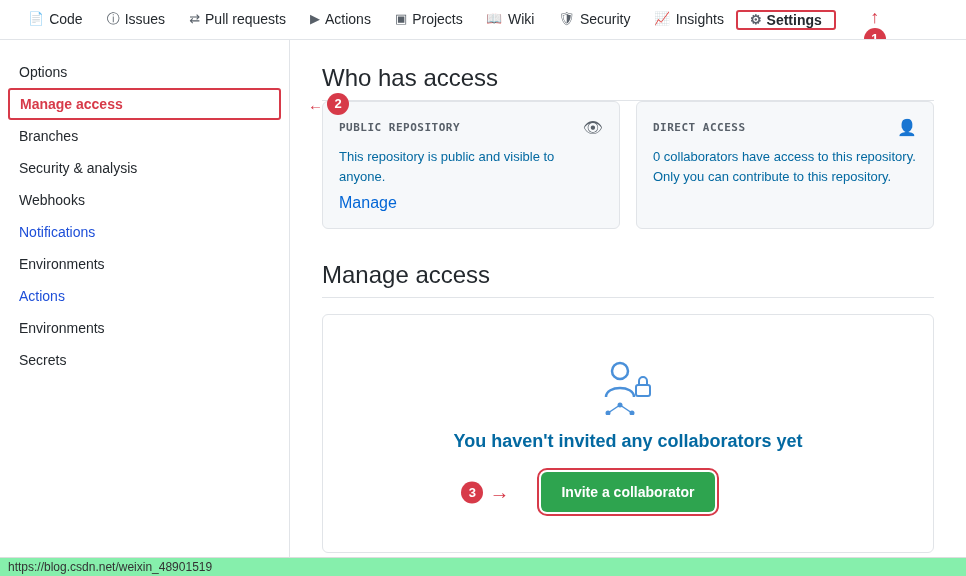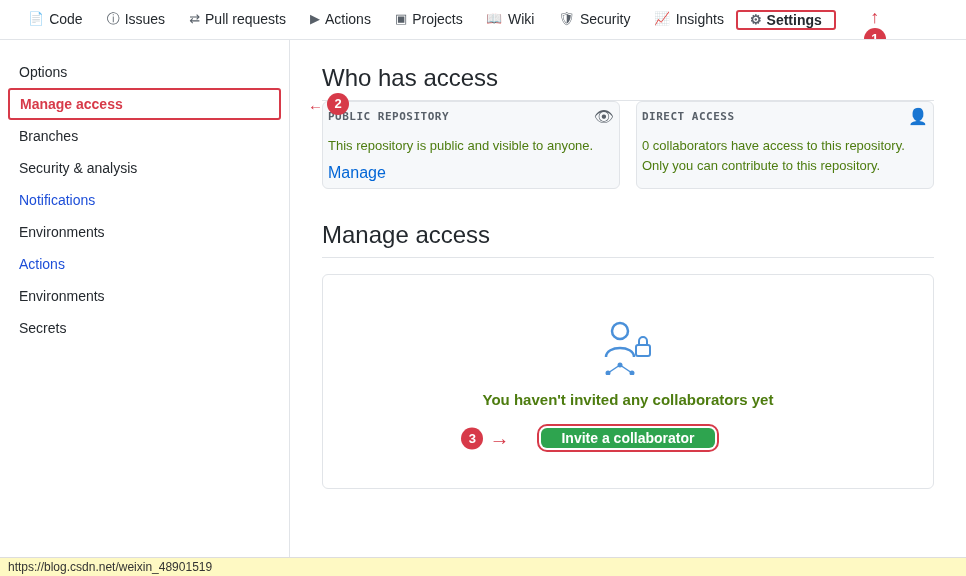--- a/index.html
+++ b/index.html
@@ -81,41 +81,41 @@
     
     .access-cards {
       display: flex;
       gap: 16px;
       margin-bottom: 32px;
     }
     .access-card {
       flex: 1;
       border: 1px solid #e1e4e8;
       border-radius: 6px;
-      padding: 5px;
+      padding: 16px;
       background: #f6f8fa;
     }
     .access-card-header {
       display: flex;
       justify-content: space-between;
       align-items: center;
       margin-bottom: 10px;
     }
     .access-card-label {
       font-size: 11px;
       font-weight: 600;
       color: #586069;
       text-transform: uppercase;
       letter-spacing: 0.5px;
       font-family: 'SFMono-Regular', Consolas, monospace;
     }
     .access-card-icon { color: #586069; font-size: 16px; }
     .access-card-desc {
       font-size: 13px;
-      color: #4d7c0f;
+      color: #0369a1;
       line-height: 1.5;
       margin-bottom: 8px;
     }
     .access-card-link {
       color: #0366d6;
       font-size: 16px;
       cursor: pointer;
       text-decoration: none;
     }
 
@@ -135,45 +135,45 @@
       padding: 40px 24px;
       text-align: center;
       position: relative;
     }
     .invite-icon {
       width: 60px;
       height: 60px;
       margin: 0 auto 16px;
     }
     .invite-text {
-      font-size: 15px;
+      font-size: 18px;
       font-weight: 600;
-      color: #4d7c0f;
+      color: #0369a1;
       margin-bottom: 20px;
     }
     .invite-button {
       background: #2ea44f;
       color: #fff;
       border: none;
       border-radius: 6px;
-      padding: 2px 20px;
+      padding: 12px 20px;
       font-size: 14px;
       font-weight: 600;
       cursor: pointer;
       outline: 2px solid #d73a49;
       outline-offset: 2px;
     }
 
     
     .url-bar {
       position: fixed;
       bottom: 0;
       left: 0;
       right: 0;
-      background: #fef9c3;
+      background: #86efac;
       padding: 2px 8px;
       font-size: 12px;
       color: #333;
       border-top: 1px solid #ddd;
       z-index: 100;
     }
 
     .nav-settings-box {
       position: relative;
       border: 2px solid #d73a49;
@@ -261,20 +261,23 @@
         <span class="number-circle">2</span>
       </div>
     </div>
 
     <a class="sidebar-item">
       <span>Branches</span>
     </a>
     <a class="sidebar-item">
       <span>Security &amp; analysis</span>
     </a>
+    <a class="sidebar-item">
+      <span>Webhooks</span>
+    </a>
     <a class="sidebar-item red-text">
       <span>Notifications</span>
     </a>
     <a class="sidebar-item">
       <span>Environments</span>
     </a>
     <a class="sidebar-item red-text">
       <span>Actions</span>
     </a>
     <a class="sidebar-item">

